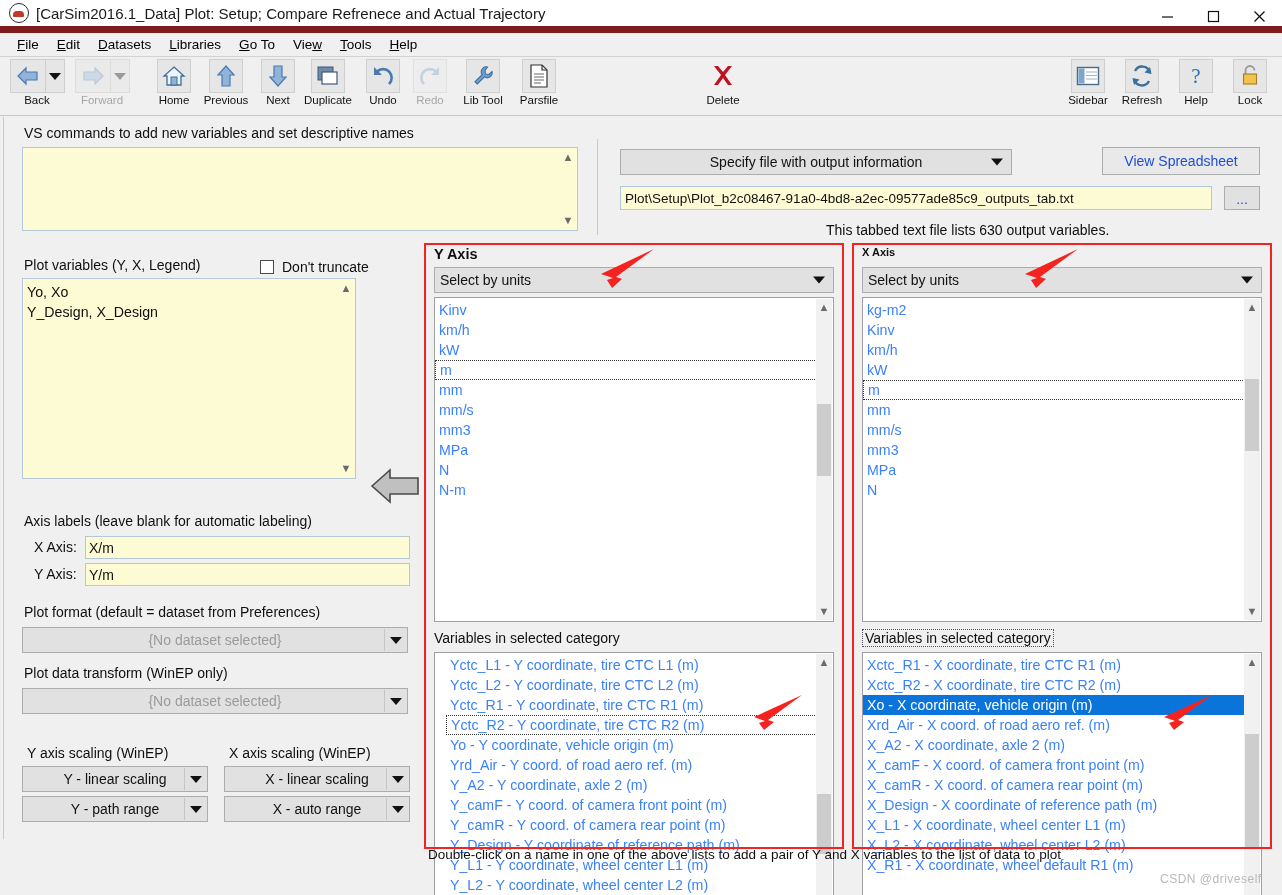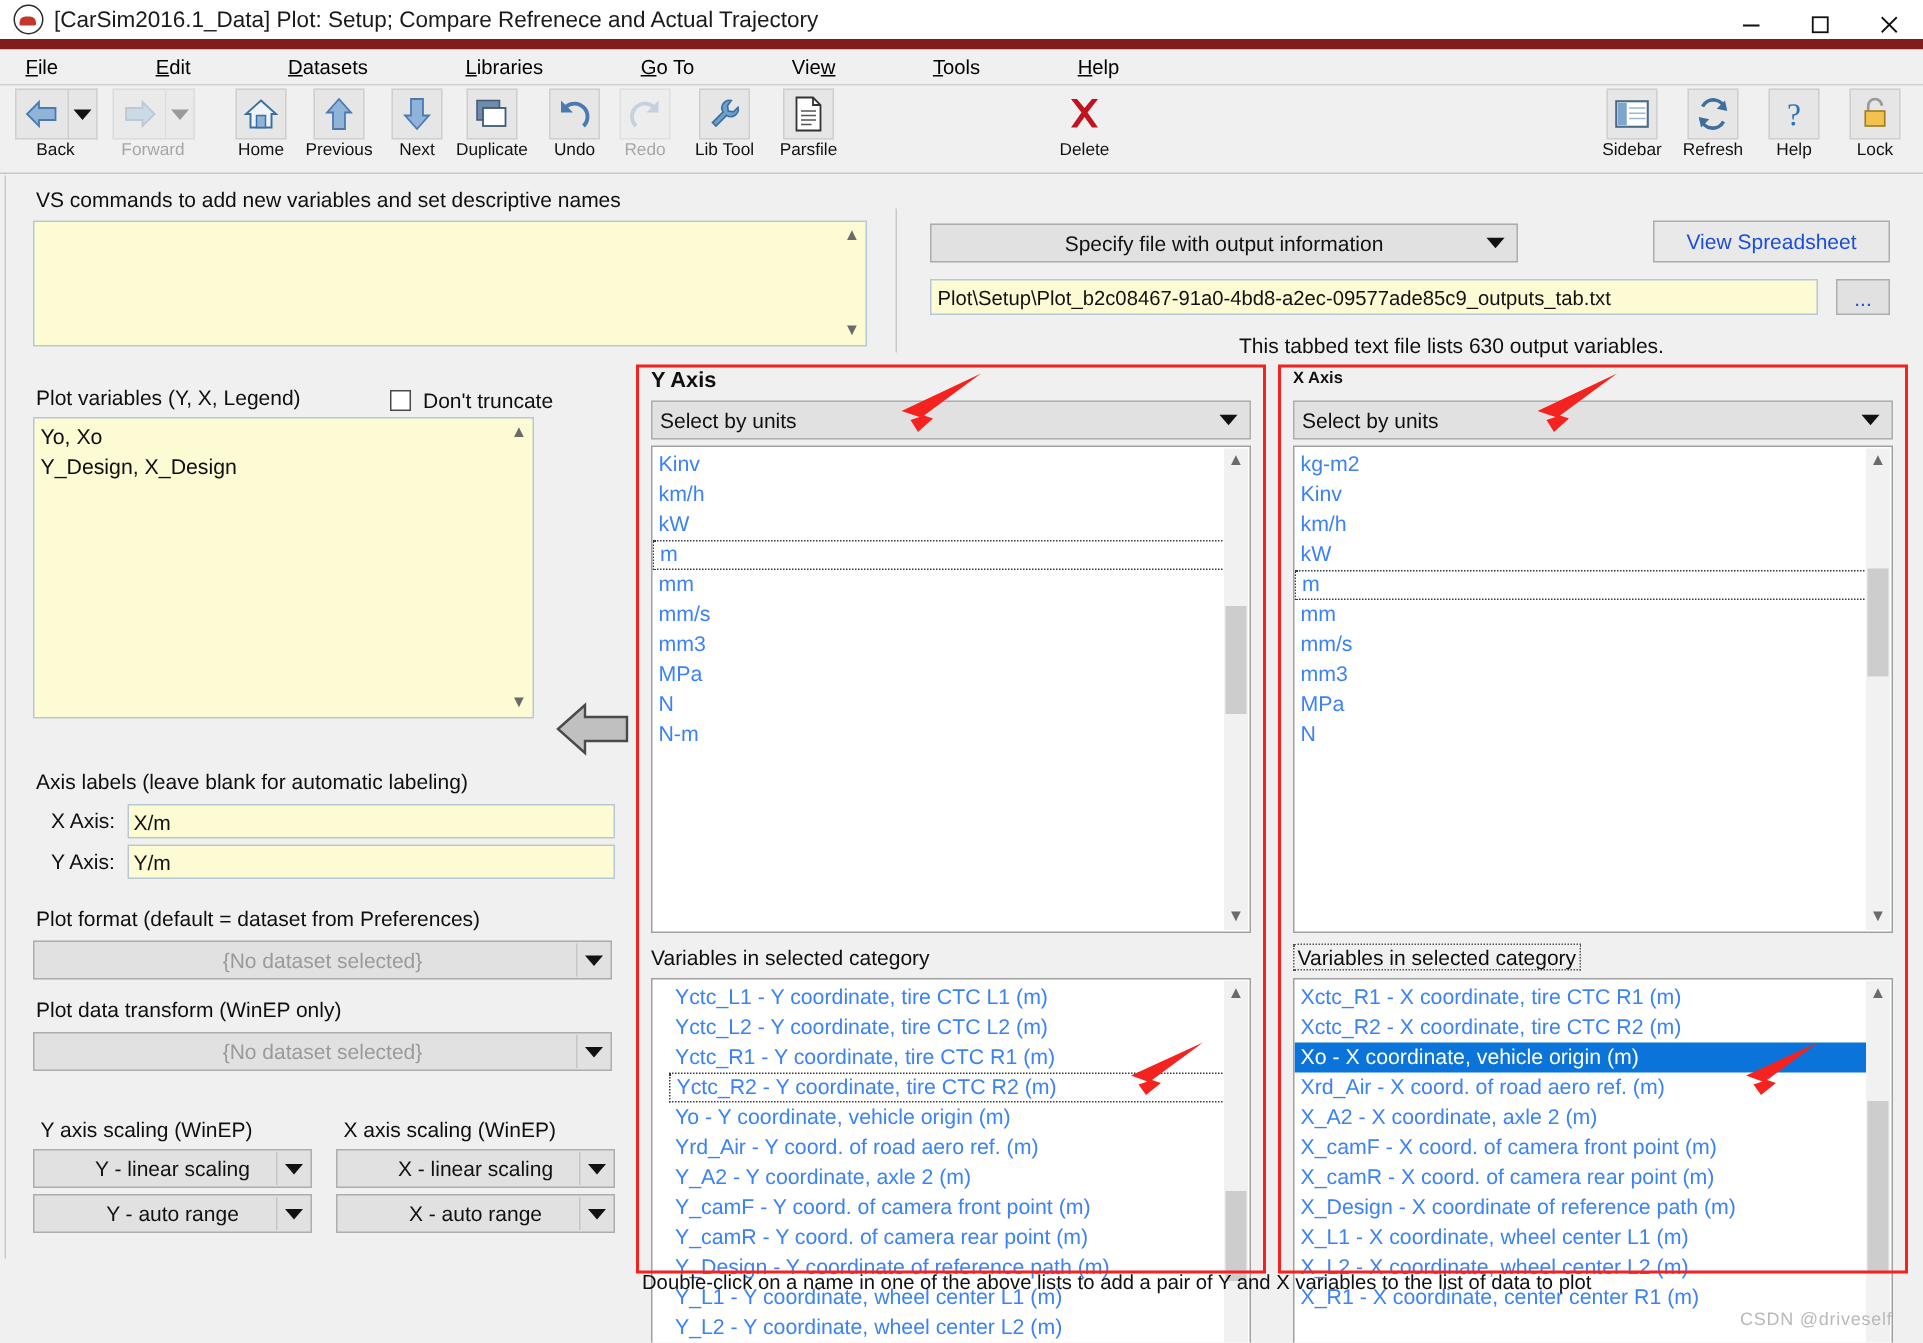--- a/index.html
+++ b/index.html
@@ -29,21 +29,21 @@
   }
   #title-text { font-size:15px; color:#1a1a1a; letter-spacing:0px; }
   .wbtn {
     width:46px; height:32px; display:flex; align-items:center; justify-content:center;
     color:#111; font-size:14px;
   }
   #winctl { position:absolute; right:0; top:0; display:flex; }
   
   #menubar {
     position:absolute; left:0; top:33px; width:1282px; height:23px;
-    background:#f0f0f0; display:flex; align-items:center; padding-left:8px;gap:47px;
+    background:#f0f0f0; display:flex; align-items:center; padding-left:8px;
   }
   .menu-item { font-size:13.5px; color:#000; padding:2px 9px; white-space:nowrap; }
   .menu-item u { text-decoration: underline; }
   
   #toolbar {
     position:absolute; left:0; top:56px; width:1282px; height:60px;
     background:#f0f0f0; border-top:1px solid #d2d2d2; border-bottom:1px solid #c8c8c8;
   }
   .tb {
     position:absolute; top:2px; display:flex; flex-direction:column; align-items:center;
@@ -419,21 +419,21 @@
         <span class="caret-s"></span>
       </span>
   </div>
   <div class="combo combo-split" style="position:absolute;left:224px;top:649px;width:186px;height:26px;">
     <span>X - linear scaling</span>
     <span class="caret-box">
         <span class="caret-s"></span>
       </span>
   </div>
   <div class="combo combo-split" style="position:absolute;left:22px;top:679px;width:186px;height:26px;">
-    <span>Y - auto range</span>
+    <span>Y - path range</span>
     <span class="caret-box">
         <span class="caret-s"></span>
       </span>
   </div>
   <div class="combo combo-split" style="position:absolute;left:224px;top:679px;width:186px;height:26px;">
     <span>X - auto range</span>
     <span class="caret-box">
         <span class="caret-s"></span>
       </span>
   </div>
@@ -524,21 +524,21 @@
       <div class="listrow">Xctc_R1 - X coordinate, tire CTC R1 (m)</div>
       <div class="listrow">Xctc_R2 - X coordinate, tire CTC R2 (m)</div>
       <div class="listrow sel">Xo - X coordinate, vehicle origin (m)</div>
       <div class="listrow">Xrd_Air - X coord. of road aero ref. (m)</div>
       <div class="listrow">X_A2 - X coordinate, axle 2 (m)</div>
       <div class="listrow">X_camF - X coord. of camera front point (m)</div>
       <div class="listrow">X_camR - X coord. of camera rear point (m)</div>
       <div class="listrow">X_Design - X coordinate of reference path (m)</div>
       <div class="listrow">X_L1 - X coordinate, wheel center L1 (m)</div>
       <div class="listrow">X_L2 - X coordinate, wheel center L2 (m)</div>
-      <div class="listrow">X_R1 - X coordinate, center center R1 (m)</div>
+      <div class="listrow">X_R1 - X coordinate, wheel default R1 (m)</div>
 
     </div>
     <div class="scrollbar grey">
       <span class="arrowglyph">▲</span>
 
       <div class="thumb" style="top:80px;height:115px;"></div>
     </div>
   </div>
 
   <div class="lbl" style="position:absolute;left:428px;top:730px;font-size:13.5px;">Double-click on a name in one of the above lists to add a pair of Y and X variables to the list of  data to plot</div>

